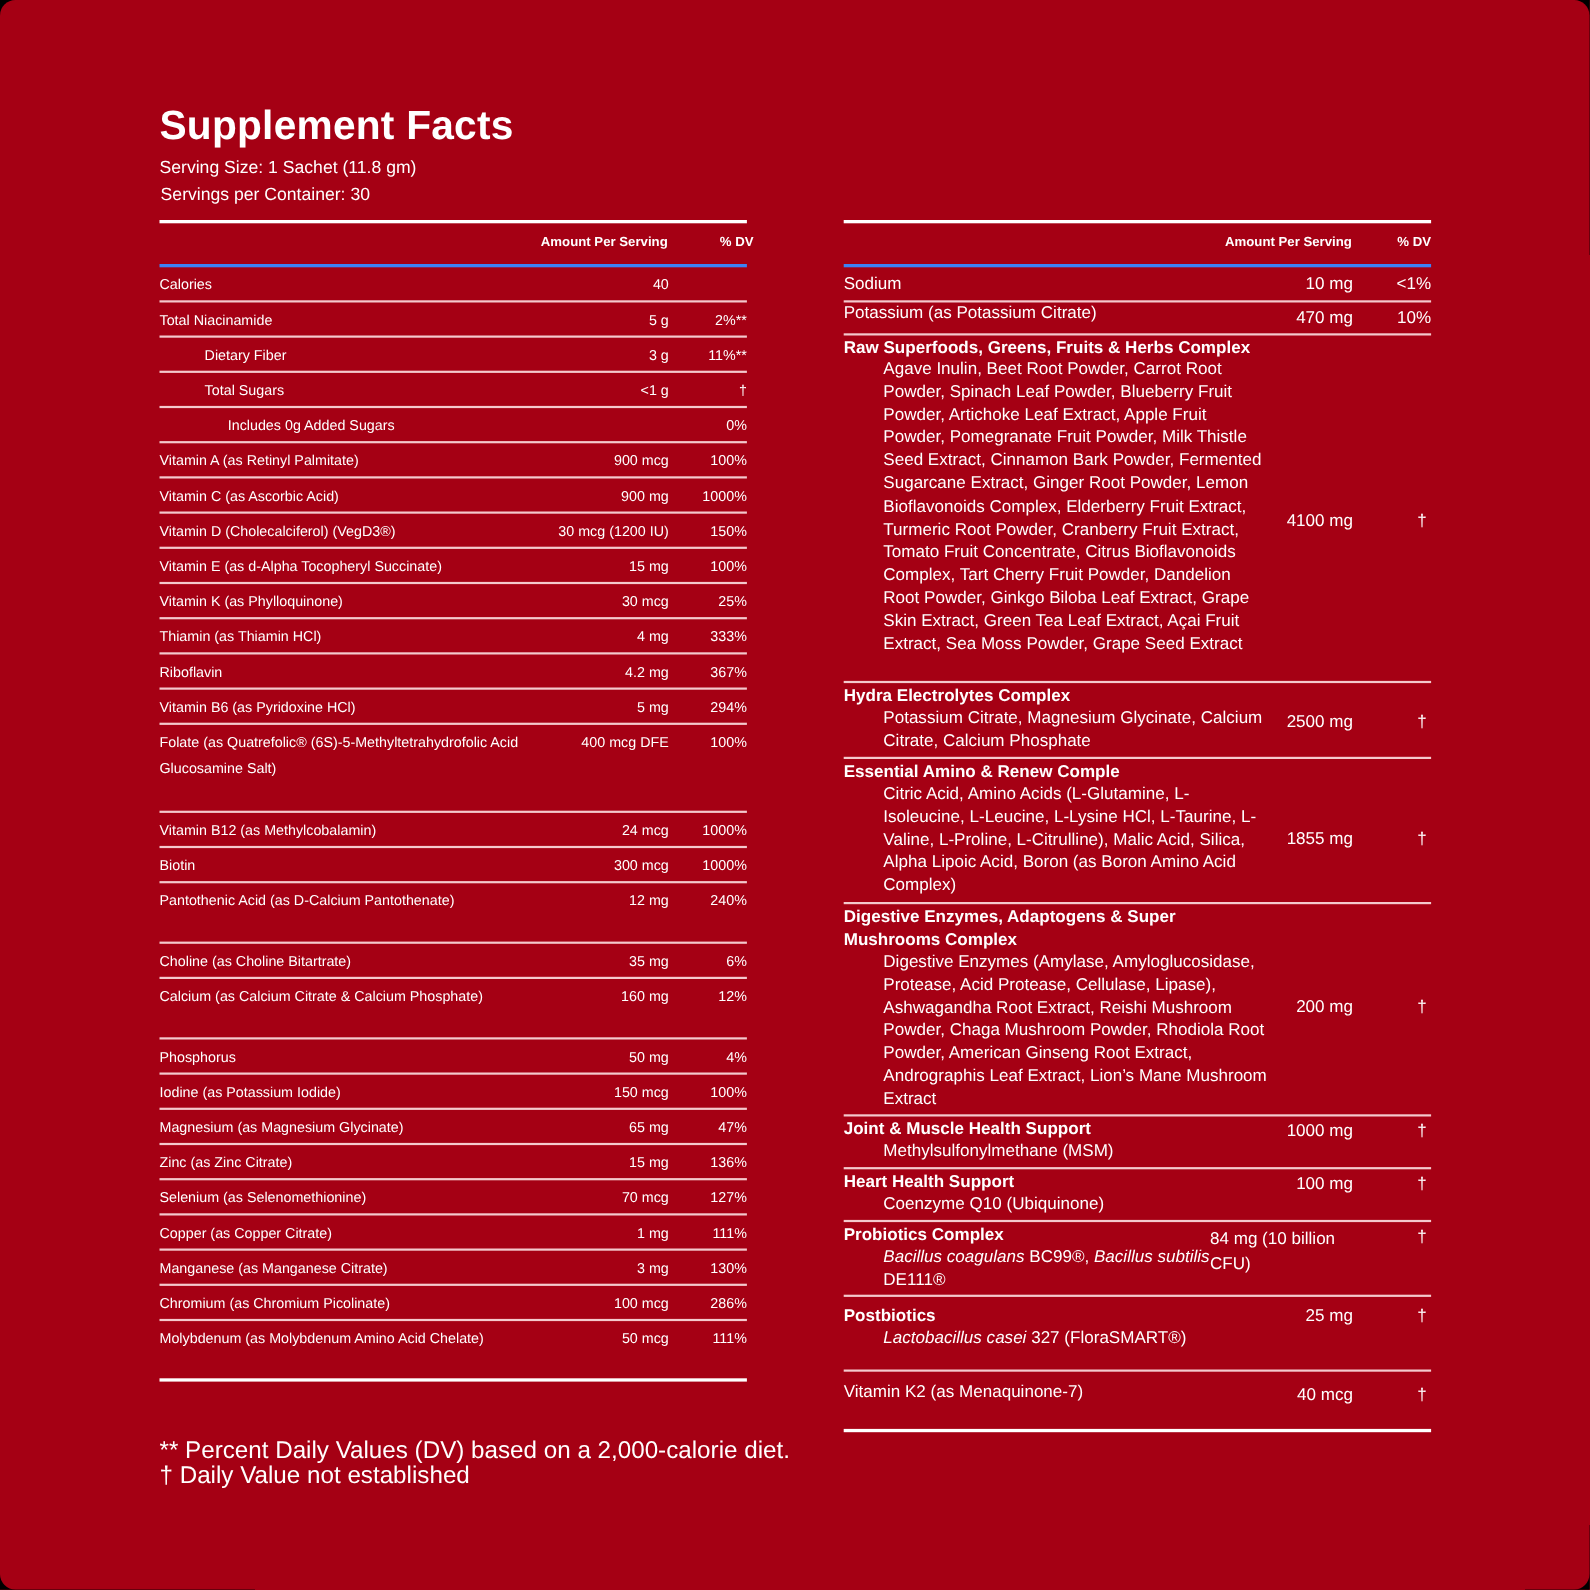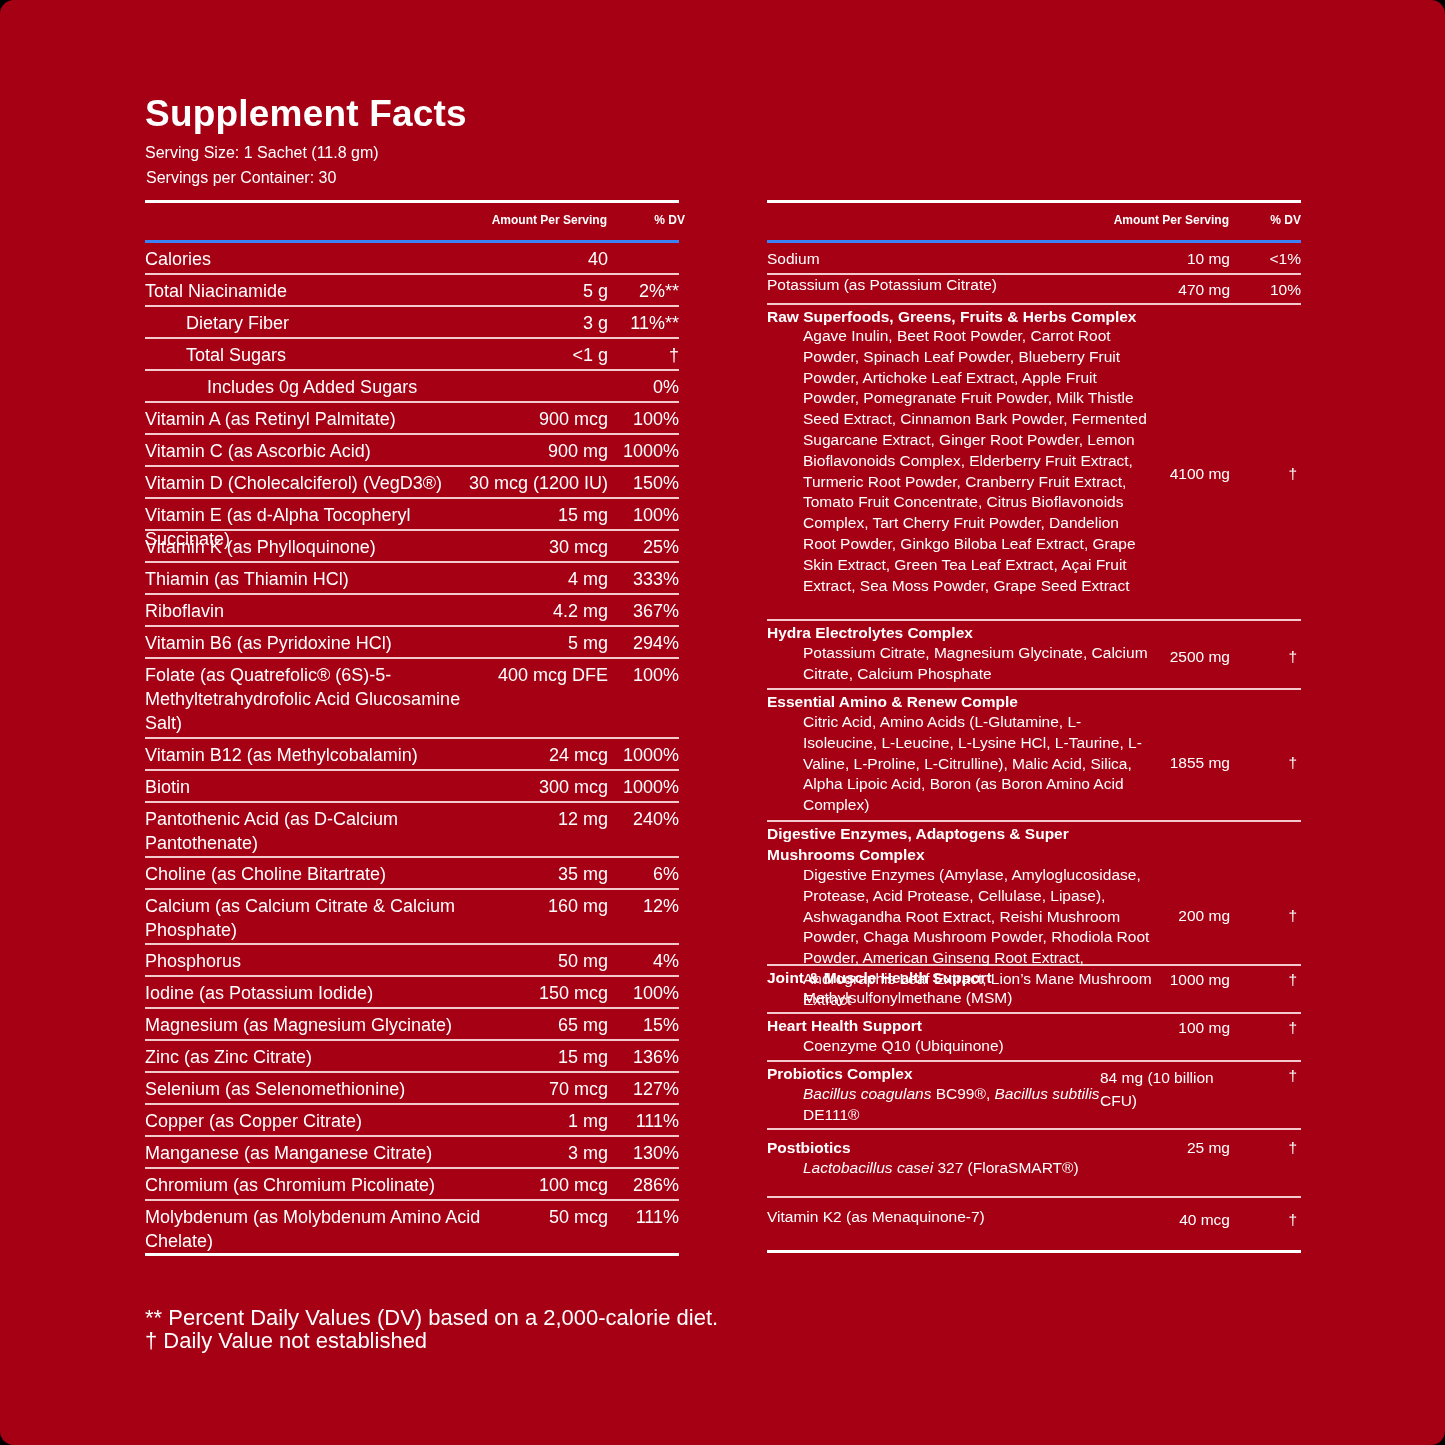--- a/index.html
+++ b/index.html
@@ -23,21 +23,21 @@
     .topbar { height: 3px; background: #fff; }
     .thead {
       height: 37px; position: relative; border-bottom: 3px solid #3b82f6;
       font-weight: bold; font-size: 12px; text-decoration: underline;
     }
     .thead .h-amt { position: absolute; right: 72px; top: 10px; }
     .thead .h-dv { position: absolute; right: -6px; top: 10px; }
     .table.right .thead .h-dv { right: 0; }
     .row {
       position: relative; border-bottom: 2px solid #f4c9cd;
-      font-size: 18px; line-height: 24px; box-sizing: border-box;
+      font-size: 13px; line-height: 24px; box-sizing: border-box;
     }
     .row .name { position: absolute; left: 0; top: 4px; width: 340px; }
     .row .name.ind1 { left: 41px; }
     .row .name.ind2 { left: 62px; }
     .row .amt { position: absolute; right: 71px; top: 4px; text-align: right; white-space: nowrap; }
     .row .dv { position: absolute; right: 0; top: 4px; text-align: right; }
     .row.last { border-bottom: 3px solid #fff; }
 
     .rrow { position: relative; border-bottom: 2px solid #f4c9cd; font-size: 15.5px; box-sizing: border-box; }
     .rrow .hd { position: absolute; left: 0; top: 1px; font-weight: bold; line-height: 21px; width: 380px; }
@@ -166,21 +166,21 @@
           <span class="dv">4%</span>
         </div>
         <div class="row" style="height: 32px;">
           <span class="name ">Iodine (as Potassium Iodide)</span>
           <span class="amt">150 mcg</span>
           <span class="dv">100%</span>
         </div>
         <div class="row" style="height: 32px;">
           <span class="name ">Magnesium (as Magnesium Glycinate)</span>
           <span class="amt">65 mg</span>
-          <span class="dv">15%</span>
+          <span class="dv">47%</span>
         </div>
         <div class="row" style="height: 32px;">
           <span class="name ">Zinc (as Zinc Citrate)</span>
           <span class="amt">15 mg</span>
           <span class="dv">136%</span>
         </div>
         <div class="row" style="height: 32px;">
           <span class="name ">Selenium (as Selenomethionine)</span>
           <span class="amt">70 mcg</span>
           <span class="dv">127%</span>
@@ -236,21 +236,21 @@
       <span class="sub" style="top:22px">Potassium Citrate, Magnesium Glycinate, Calcium Citrate, Calcium Phosphate</span>
       <span class="amt" style="top:24px">2500 mg</span>
       <span class="dv" style="top:24px">†</span>
     </div>
     <div class="rrow" style="height:132px">
       <span class="hd">Essential Amino &amp; Renew Comple</span>
       <span class="sub" style="top:22px">Citric Acid, Amino Acids (L-Glutamine, L-Isoleucine, L-Leucine, L-Lysine HCl, L-Taurine, L-Valine, L-Proline, L-Citrulline), Malic Acid, Silica, Alpha Lipoic Acid, Boron (as Boron Amino Acid Complex)</span>
       <span class="amt" style="top:61px">1855 mg</span>
       <span class="dv" style="top:61px">†</span>
     </div>
-    <div class="rrow" style="height:144px">
+    <div class="rrow" style="height:193px">
       <span class="hd" style="width:330px">Digestive Enzymes, Adaptogens &amp; Super Mushrooms Complex</span>
       <span class="sub" style="top:43px">Digestive Enzymes (Amylase, Amyloglucosidase, Protease, Acid Protease, Cellulase, Lipase), Ashwagandha Root Extract, Reishi Mushroom Powder, Chaga Mushroom Powder, Rhodiola Root Powder, American Ginseng Root Extract, Andrographis Leaf Extract, Lion’s Mane Mushroom Extract</span>
       <span class="amt" style="top:82px">200 mg</span>
       <span class="dv" style="top:82px">†</span>
     </div>
     <div class="rrow" style="height:48px">
       <span class="hd">Joint &amp; Muscle Health Support</span>
       <span class="sub" style="top:22px">Methylsulfonylmethane (MSM)</span>
       <span class="amt" style="top:2px">1000 mg</span>
       <span class="dv" style="top:2px">†</span>

